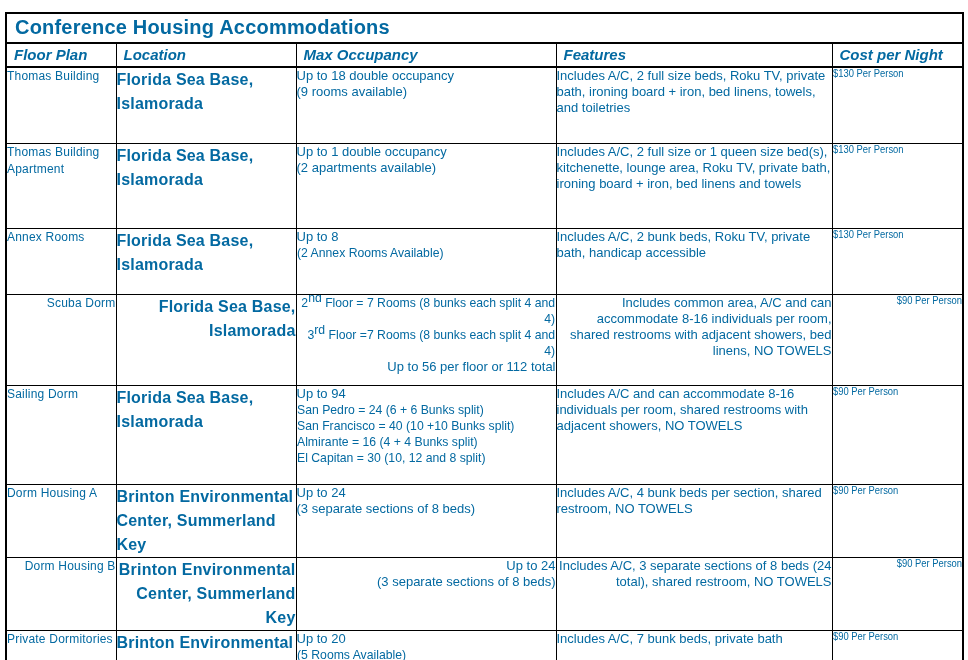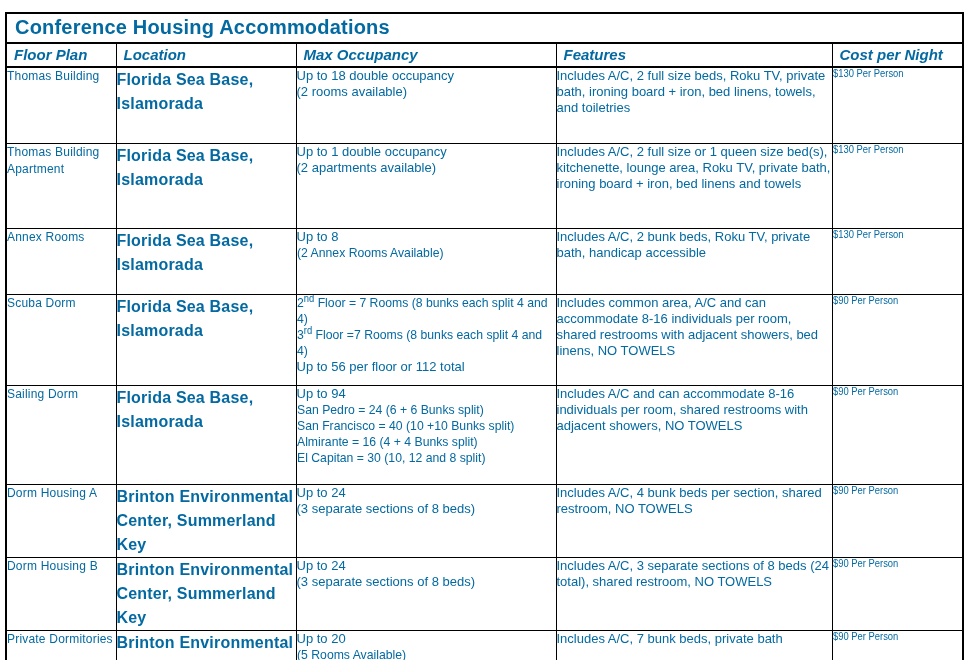--- a/index.html
+++ b/index.html
@@ -67,21 +67,21 @@
     padding: 3px 4px 0 7px;
   }
   .occ-line { display: block; }
   .occ-line.narrow, .cost-text {
     display: block;
     width: 106%;
     transform: scaleX(0.94);
     transform-origin: 0 0;
   }
   .cost-text { white-space: nowrap; }
-  sup { font-size: 10px; line-height: 0; vertical-align: super; }
+  sup { font-size: 13px; line-height: 0; vertical-align: super; }
 </style>
 </head>
 <body>
 
 <div class="page">
   <table class="housing">
     <colgroup>
       <col style="width:110px">
       <col style="width:180px">
       <col style="width:260px">
@@ -101,21 +101,21 @@
         <th>Features</th>
         <th>Cost per Night</th>
       </tr>
     </thead>
     <tbody id="table-body">
         <tr style="height: 76px;">
           <td class="cell-floor-plan">Thomas Building</td>
           <td class="cell-location">Florida Sea Base, Islamorada</td>
           <td class="cell-occupancy">
             <div class="occ-line"><span>Up to 18 double occupancy</span></div>
-            <div class="occ-line"><span>(2 rooms available)</span></div>
+            <div class="occ-line"><span>(9 rooms available)</span></div>
           </td>
           <td class="cell-features">Includes A/C, 2 full size beds, Roku TV, private bath, ironing board + iron, bed linens, towels, and toiletries</td>
           <td class="cell-cost">
             <span class="cost-text">$130 Per Person</span>
           </td>
         </tr>
         <tr style="height: 85px;">
           <td class="cell-floor-plan">Thomas Building Apartment</td>
           <td class="cell-location">Florida Sea Base, Islamorada</td>
           <td class="cell-occupancy">
@@ -132,21 +132,21 @@
           <td class="cell-location">Florida Sea Base, Islamorada</td>
           <td class="cell-occupancy">
             <div class="occ-line"><span>Up to 8</span></div>
             <div class="occ-line narrow"><span>(2 Annex Rooms Available)</span></div>
           </td>
           <td class="cell-features">Includes A/C, 2 bunk beds, Roku TV, private bath, handicap accessible</td>
           <td class="cell-cost">
             <span class="cost-text">$130 Per Person</span>
           </td>
         </tr>
-        <tr style="height: 91px;">
+        <tr style="height: 91px; text-align: right;">
           <td class="cell-floor-plan">Scuba Dorm</td>
           <td class="cell-location">Florida Sea Base, Islamorada</td>
           <td class="cell-occupancy">
             <div class="occ-line narrow"><span>2</span><sup>nd</sup><span> Floor = 7 Rooms (8 bunks each split 4 and 4)</span></div>
             <div class="occ-line narrow"><span>3</span><sup>rd</sup><span> Floor =7 Rooms (8 bunks each split 4 and 4)</span></div>
             <div class="occ-line"><span>Up to 56 per floor or 112 total</span></div>
           </td>
           <td class="cell-features">Includes common area, A/C and can accommodate 8-16 individuals per room, shared restrooms with adjacent showers, bed linens, NO TOWELS</td>
           <td class="cell-cost">
             <span class="cost-text">$90 Per Person</span>
@@ -172,21 +172,21 @@
           <td class="cell-location">Brinton Environmental Center, Summerland Key</td>
           <td class="cell-occupancy">
             <div class="occ-line"><span>Up to 24</span></div>
             <div class="occ-line"><span>(3 separate sections of 8 beds)</span></div>
           </td>
           <td class="cell-features">Includes A/C, 4 bunk beds per section, shared restroom, NO TOWELS</td>
           <td class="cell-cost">
             <span class="cost-text">$90 Per Person</span>
           </td>
         </tr>
-        <tr style="height: 63px;">
+        <tr style="height: 63px; text-align: right;">
           <td class="cell-floor-plan">Dorm Housing B</td>
           <td class="cell-location">Brinton Environmental Center, Summerland Key</td>
           <td class="cell-occupancy">
             <div class="occ-line"><span>Up to 24</span></div>
             <div class="occ-line"><span>(3 separate sections of 8 beds)</span></div>
           </td>
           <td class="cell-features">Includes A/C, 3 separate sections of 8 beds (24 total), shared restroom, NO TOWELS</td>
           <td class="cell-cost">
             <span class="cost-text">$90 Per Person</span>
           </td>

